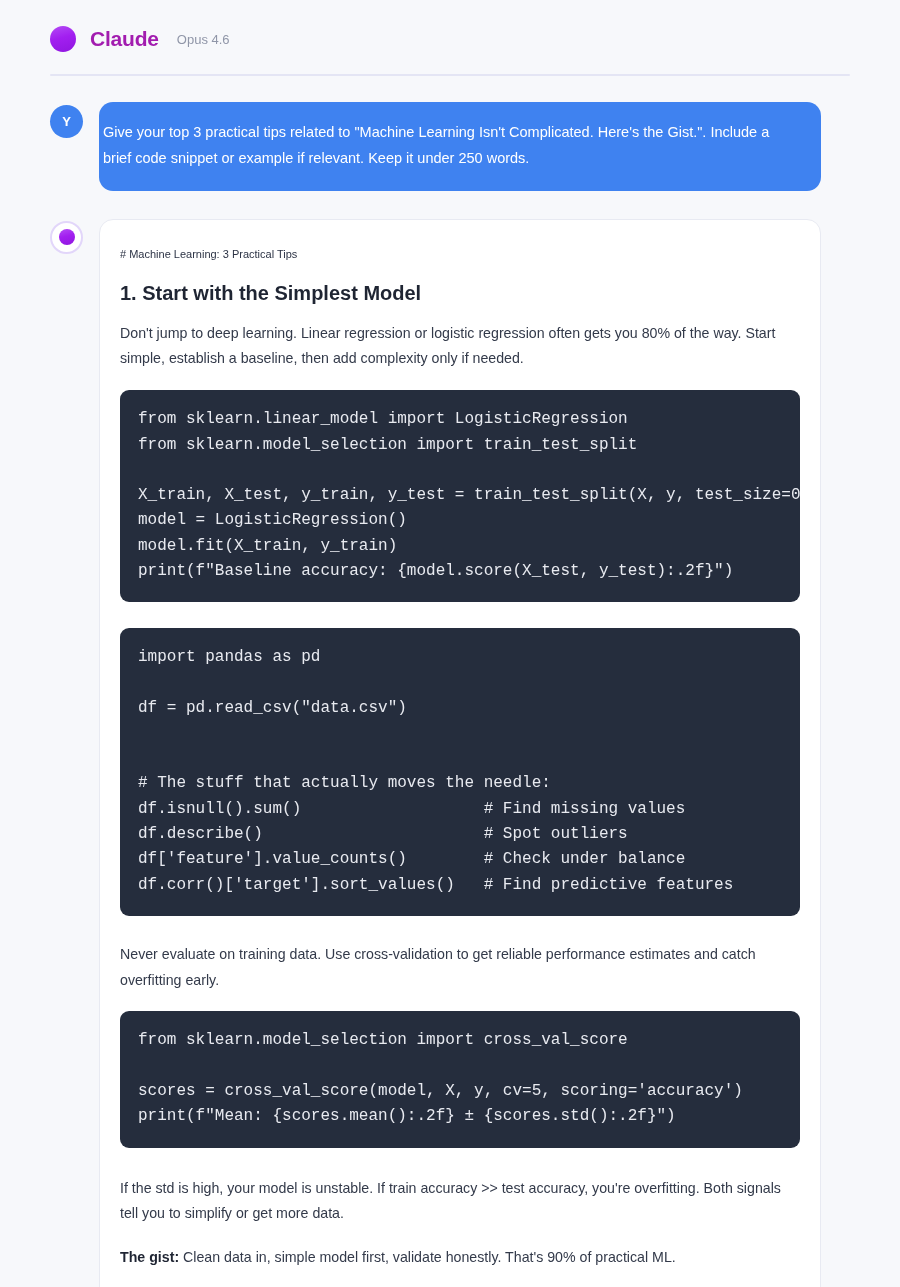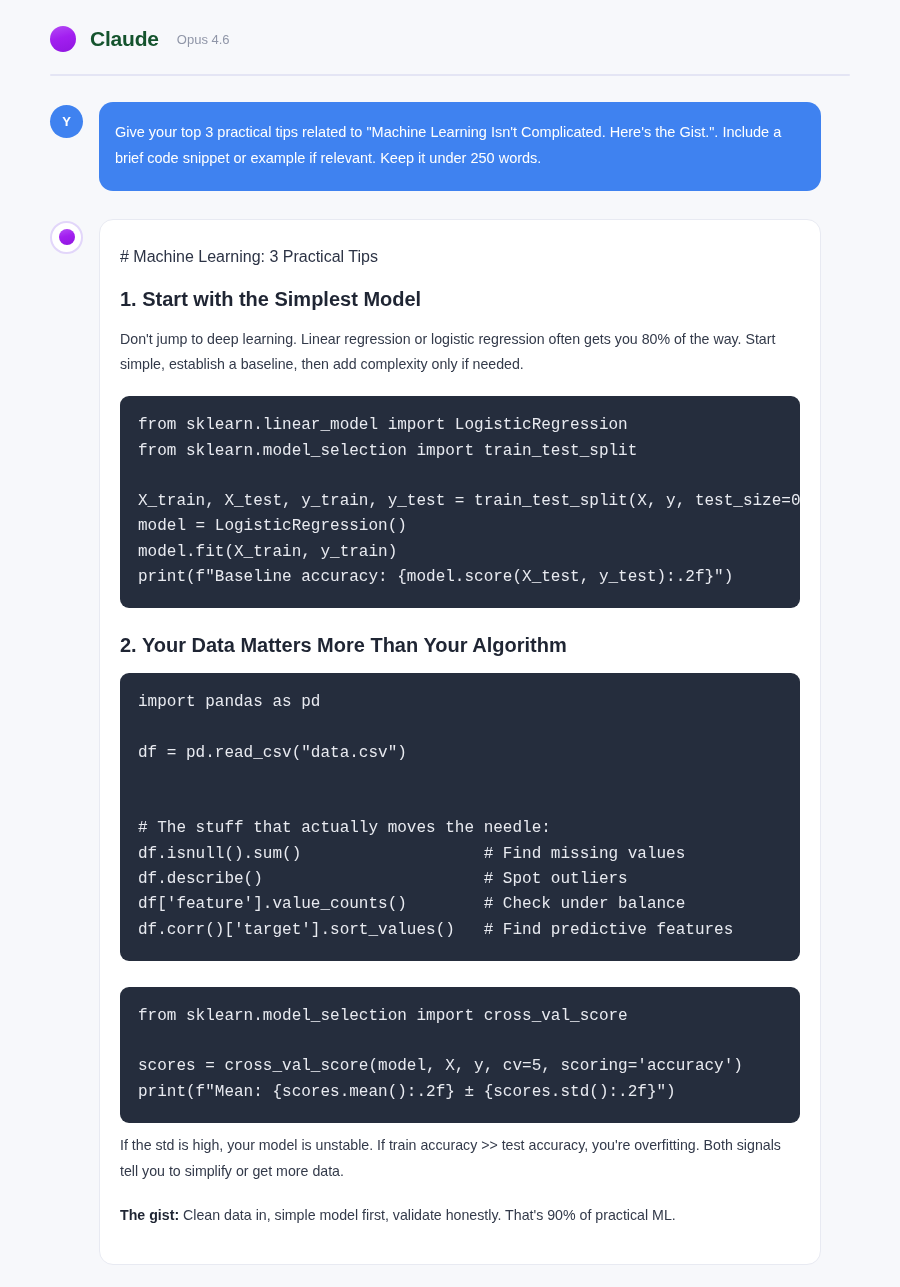--- a/index.html
+++ b/index.html
@@ -30,21 +30,21 @@
   .logo-dot {
     width: 26px;
     height: 26px;
     border-radius: 50%;
     background: linear-gradient(165deg, #b44bf5 0%, #a21ff0 45%, #9016e0 100%);
     flex: 0 0 auto;
   }
   .brand {
     font-size: 21px;
     font-weight: bold;
-    color: #14532d;
+    color: #a21caf;
     letter-spacing: -0.2px;
   }
   .model {
     font-size: 13px;
     color: #9096a8;
     margin-left: 4px;
     text-align: right;
   }
   .divider {
     height: 2px;
@@ -84,36 +84,36 @@
   .avatar-assistant .inner {
     width: 16px;
     height: 16px;
     border-radius: 50%;
     background: linear-gradient(165deg, #b44bf5 0%, #a21ff0 45%, #9016e0 100%);
   }
   .bubble-user {
     background: #3f82f0;
     color: #ffffff;
     border-radius: 14px;
-    padding: 18px 22px 19px 16px;
+    padding: 18px 22px 19px 4px;
     font-size: 14.5px;
     line-height: 1.78;
     max-width: 722px;
   }
 
   
   .card {
     background: #ffffff;
     border: 1px solid #e8eaf2;
     border-radius: 14px;
     padding: 22px 20px 24px 20px;
     width: 722px;
   }
   .md-h1 {
-    font-size: 16px;
+    font-size: 11px;
     color: #2c3345;
     margin: 6px 0 22px 0;
     font-weight: normal;
   }
   .md-h2 {
     font-size: 20px;
     font-weight: bold;
     color: #1f2533;
     margin: 0 0 16px 0;
   }
@@ -131,21 +131,21 @@
     border-radius: 9px;
     padding: 17px 18px 18px 18px;
     margin: 0 0 26px 0;
     color: #e8eaf0;
     font-family: Liberation Mono, monospace;
     font-size: 16px;
     line-height: 1.58;
     white-space: pre;
     overflow: hidden;
   }
-  .code.tight { margin-bottom: 10px; }
+  .code.tight { margin-bottom: 28px; }
 </style>
 </head>
 <body>
 
 <div class="page">
 
   <div class="header">
     <div class="logo-dot"></div>
     <div class="brand">Claude</div>
     <div class="model">Opus 4.6</div>
@@ -172,32 +172,32 @@
       <div class="md-h2">1. Start with the Simplest Model</div>
       <div class="md-p">Don't jump to deep learning. Linear regression or logistic regression often gets you 80% of the way. Start simple, establish a baseline, then add complexity only if needed.</div>
       <div class="code">from sklearn.linear_model import LogisticRegression
 from sklearn.model_selection import train_test_split
 
 X_train, X_test, y_train, y_test = train_test_split(X, y, test_size=0.2)
 model = LogisticRegression()
 model.fit(X_train, y_train)
 print(f"Baseline accuracy: {model.score(X_test, y_test):.2f}")</div>
 
-      <div class="md-h2">2. Your Data Matters More Than Your Algorithm</div>
       <div class="code">import pandas as pd
 
 df = pd.read_csv("data.csv")
 
 
 # The stuff that actually moves the needle:
 df.isnull().sum()                   # Find missing values
 df.describe()                       # Spot outliers
 df['feature'].value_counts()        # Check under balance
 df.corr()['target'].sort_values()   # Find predictive features</div>
 
+      <div class="md-p">Never evaluate on training data. Use cross-validation to get reliable performance estimates and catch overfitting early.</div>
       <div class="code tight">from sklearn.model_selection import cross_val_score
 
 scores = cross_val_score(model, X, y, cv=5, scoring='accuracy')
 print(f"Mean: {scores.mean():.2f} ± {scores.std():.2f}")</div>
 
       <div class="md-p">If the std is high, your model is unstable. If train accuracy &gt;&gt; test accuracy, you're overfitting. Both signals tell you to simplify or get more data.</div>
 
       <div class="md-p last"><b>The gist:</b><span> Clean data in, simple model first, validate honestly. That's 90% of practical ML.</span></div>
 
     </div>

